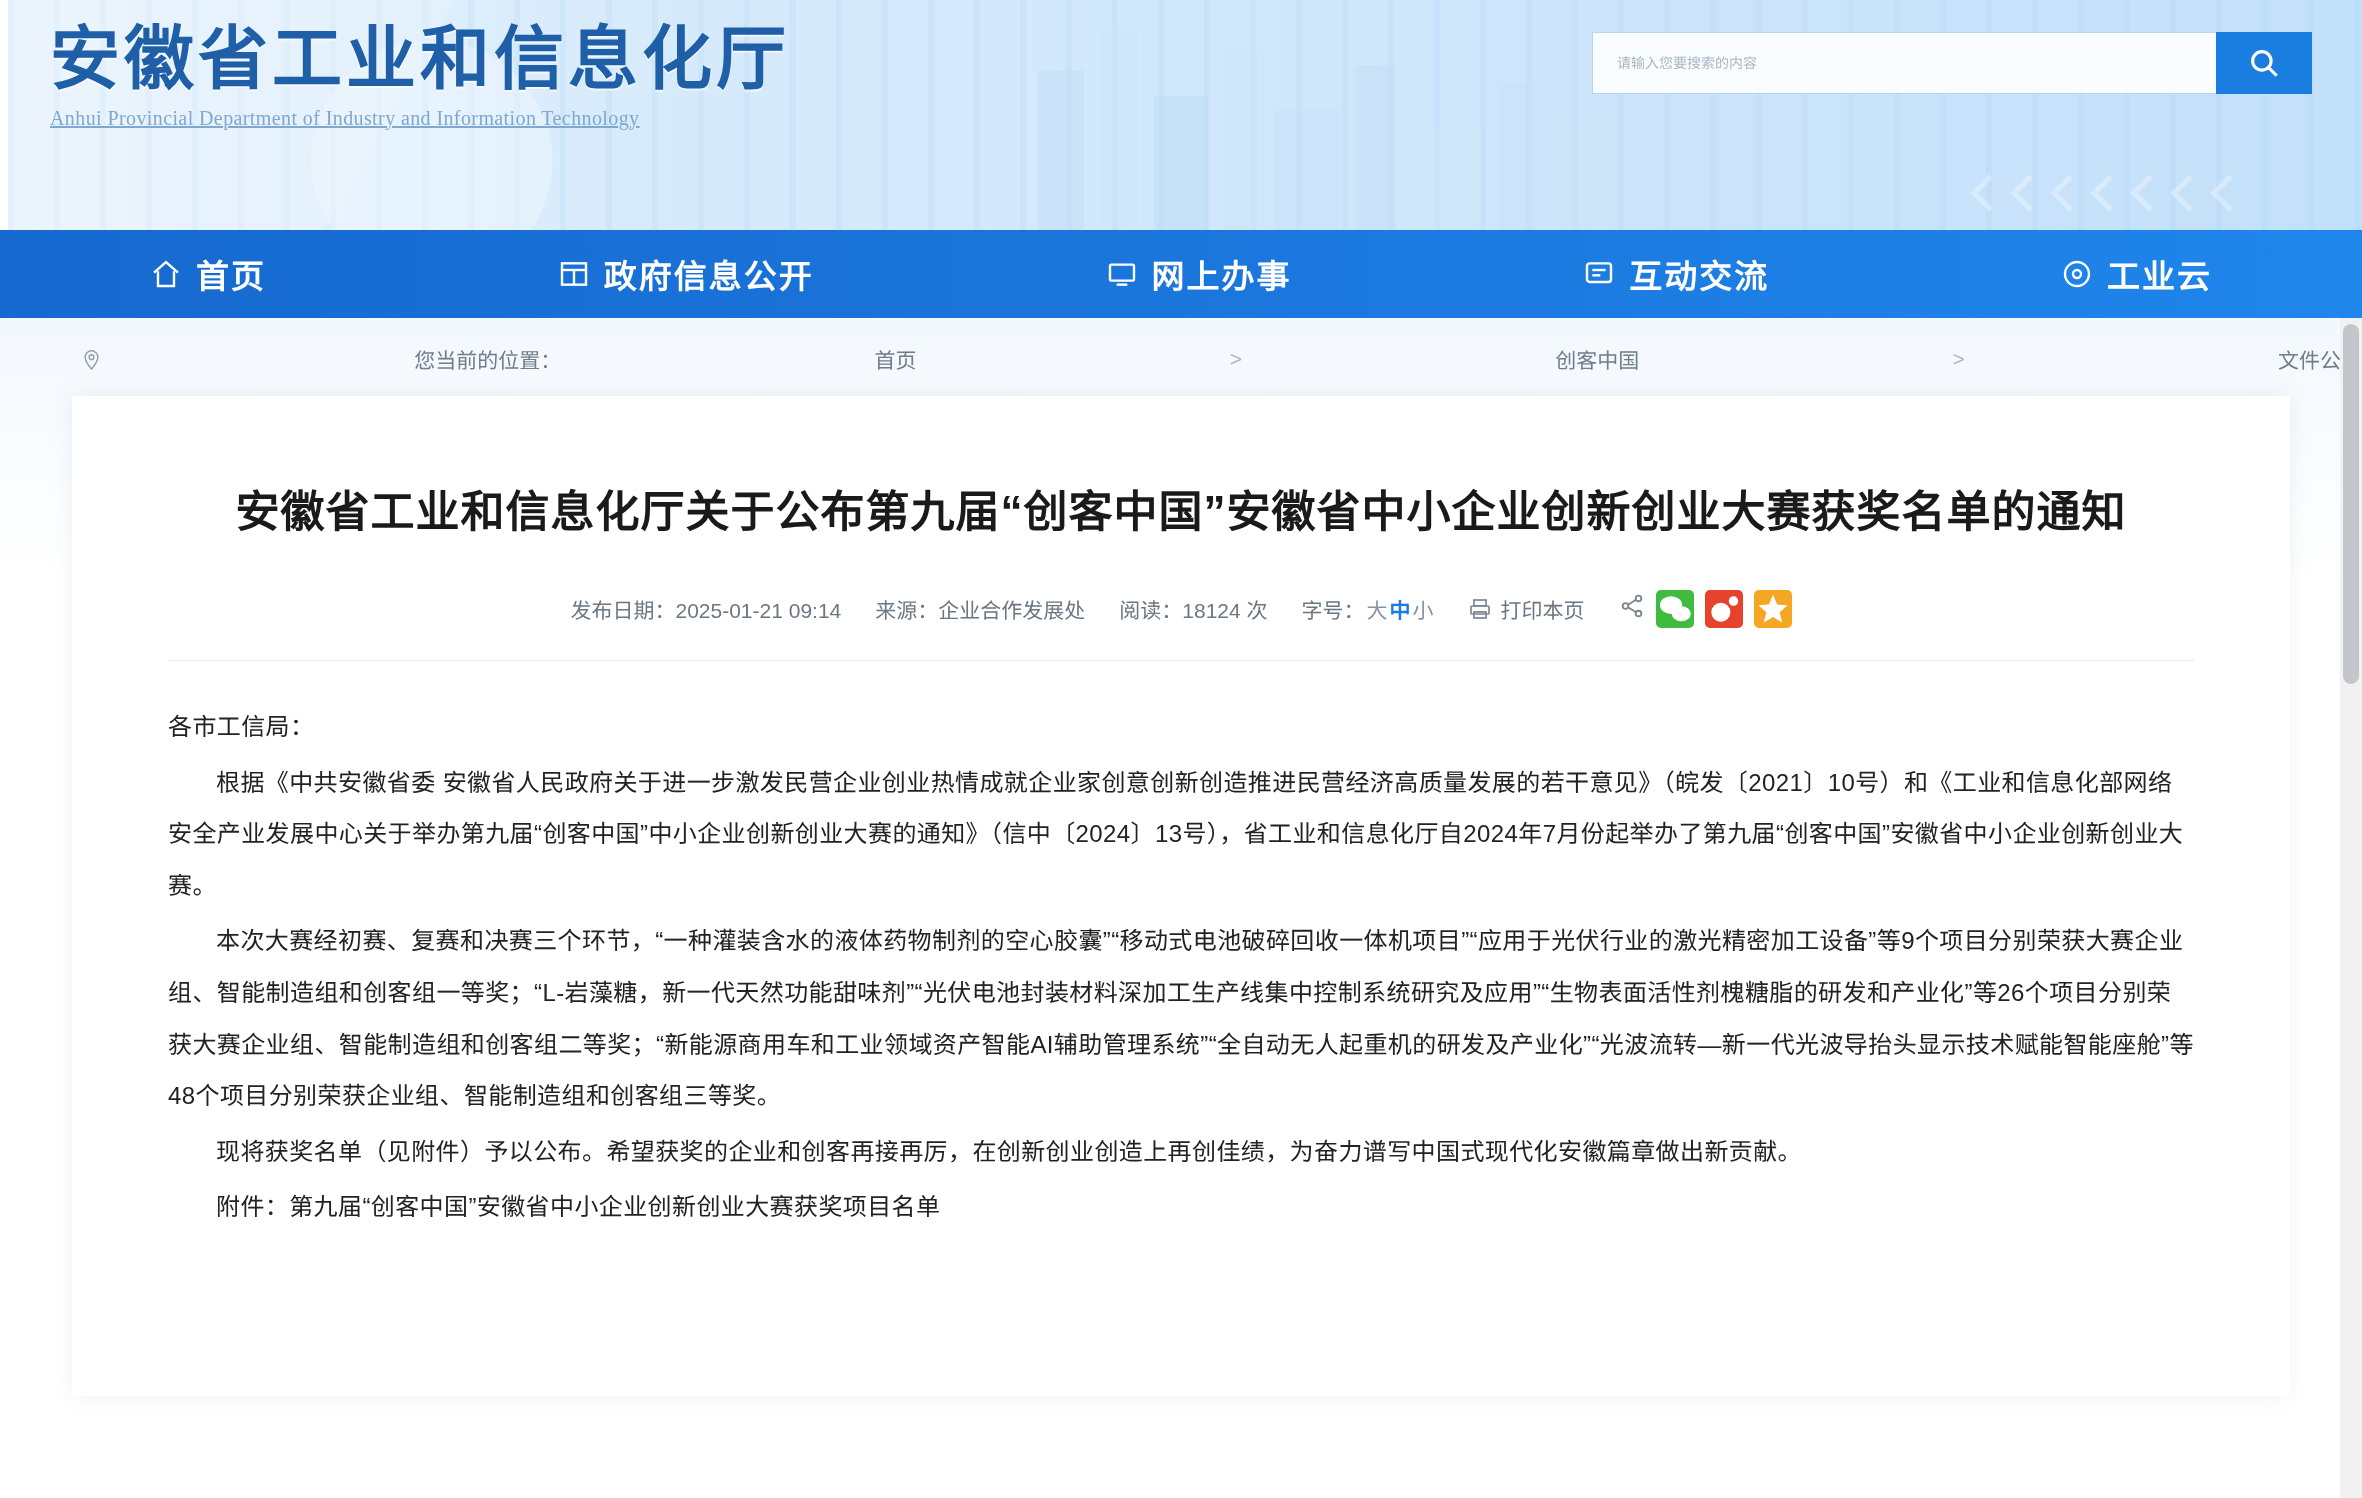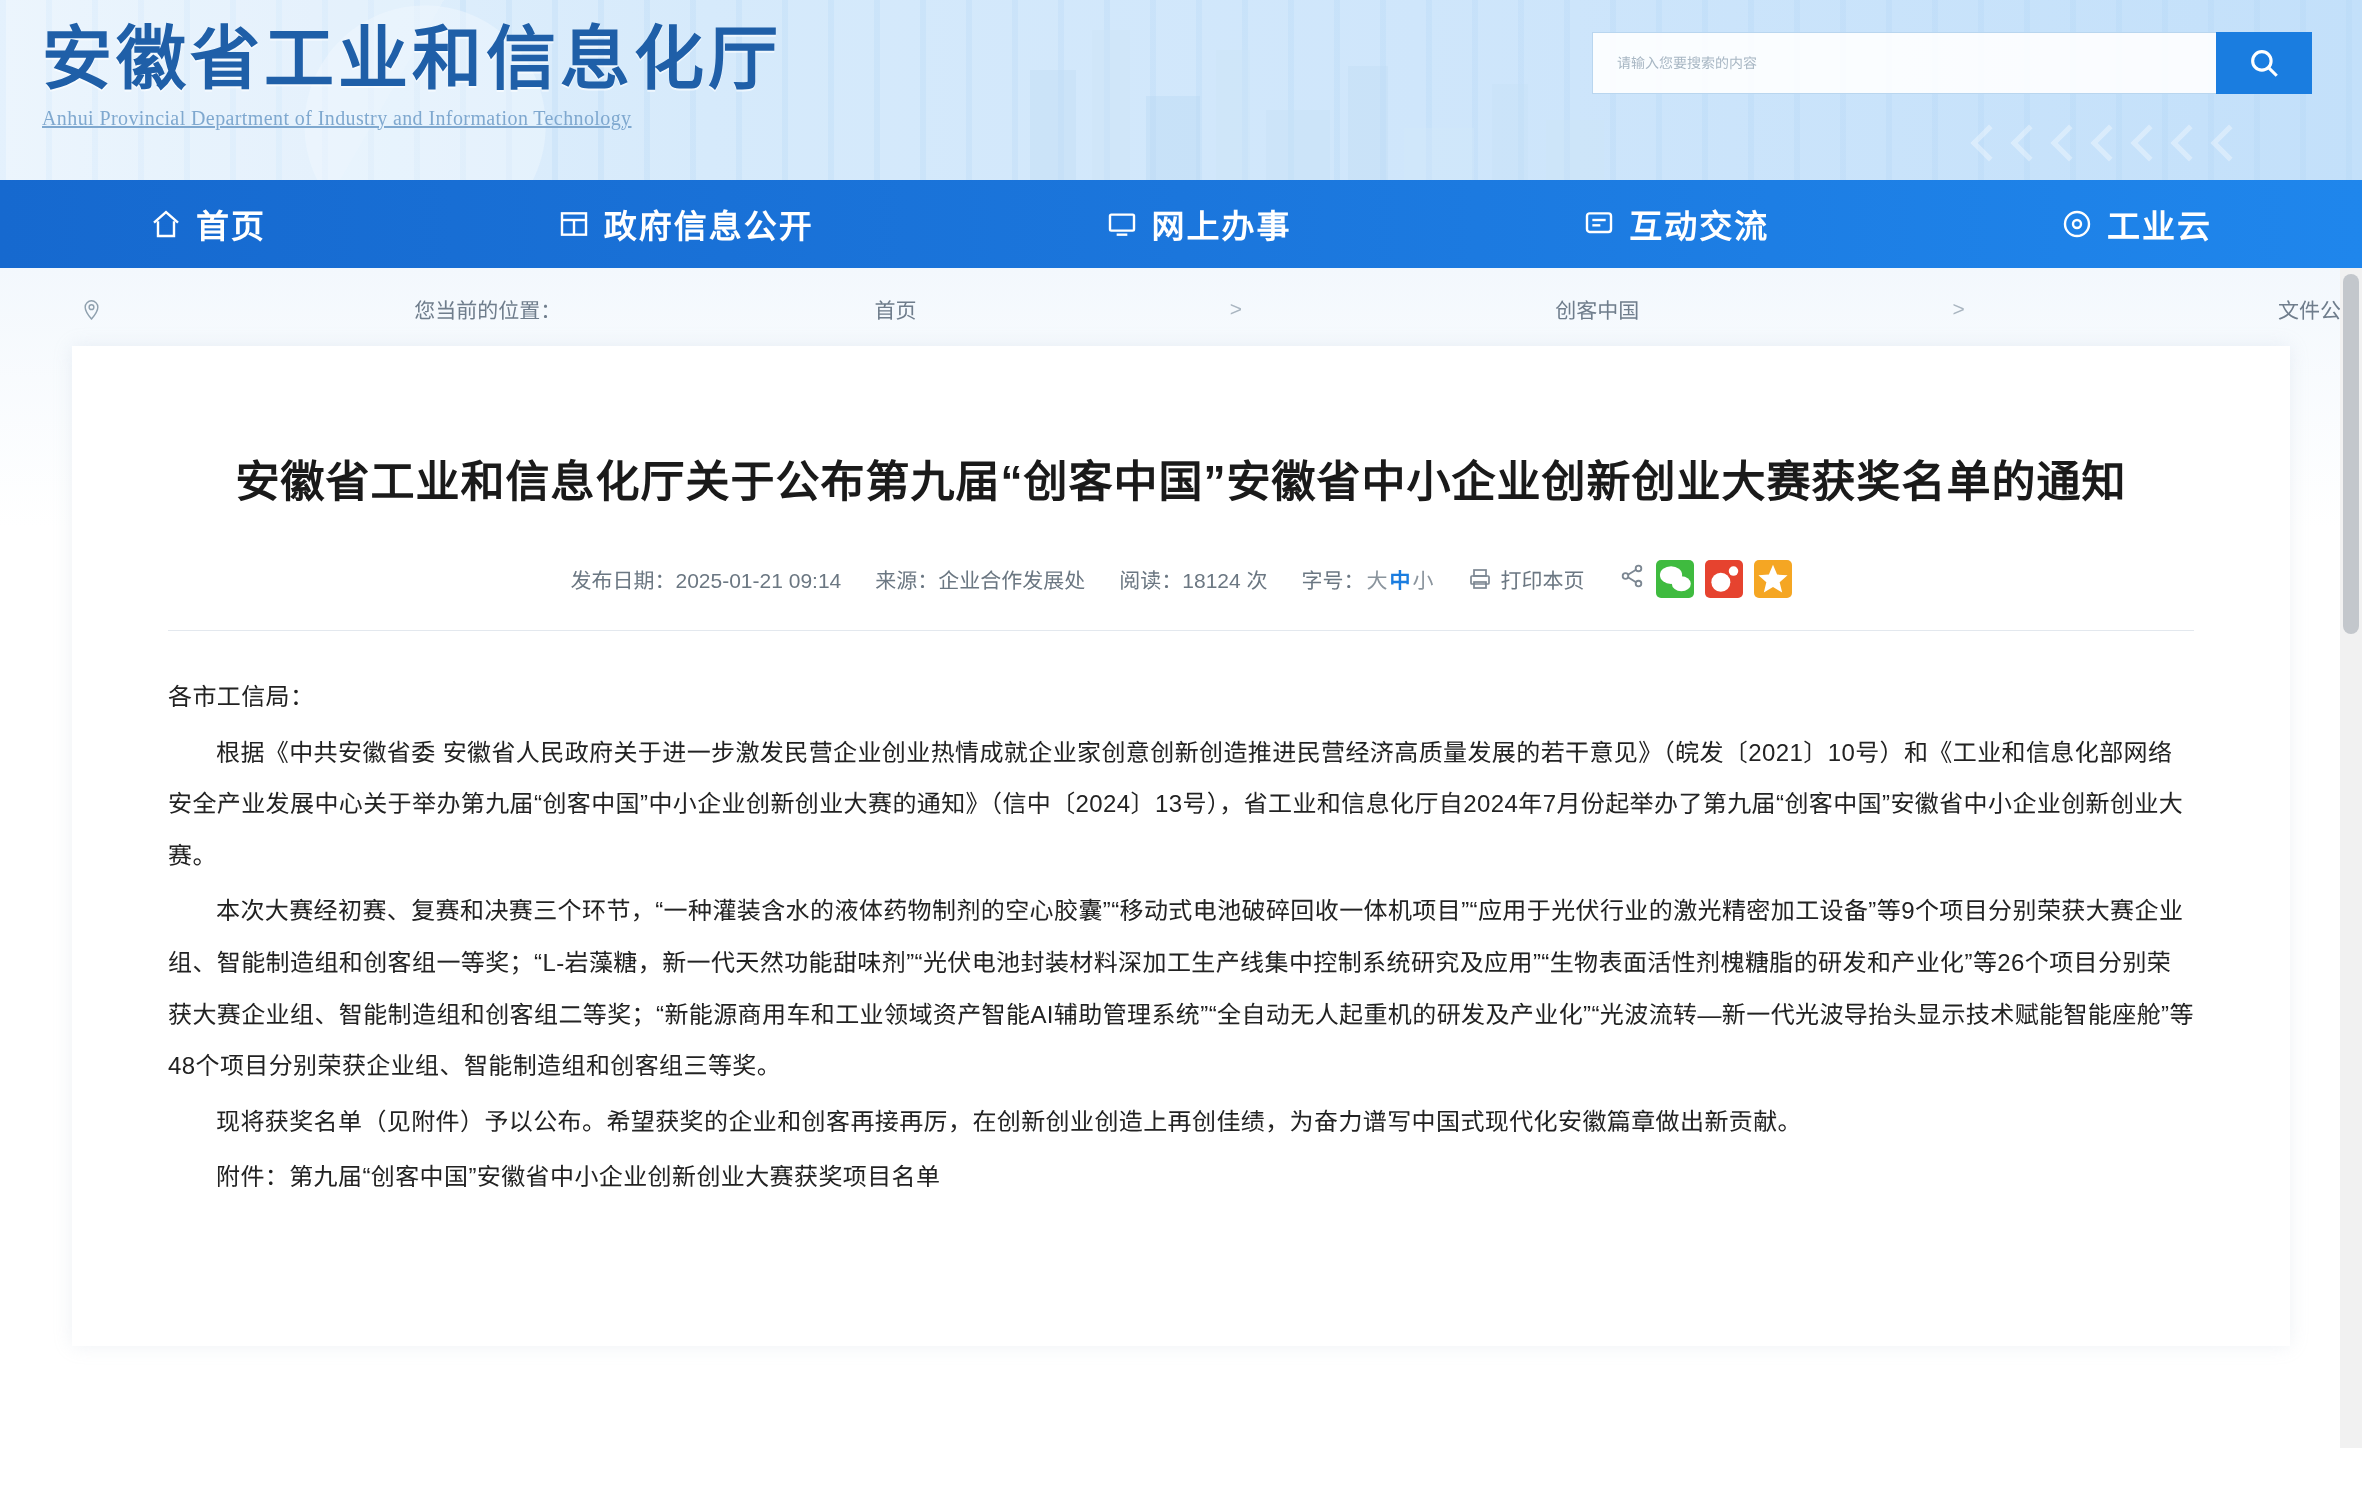--- a/index.html
+++ b/index.html
@@ -8,23 +8,24 @@
     width: 2362px;
     height: 1498px;
     overflow: hidden;
     font-family: "Liberation Sans", sans-serif;
     background: #ffffff;
   }
 
   
   .header {
     position: relative;
-    height: 180px;
+    height: 230px;
     background: linear-gradient(90deg,#e8f3fd 0%, #d6eafb 30%, #cfe6fb 60%, #c3e0fa 100%);
     overflow: hidden;
+    margin-left: 8px;
   }
   .header-pattern {
     position:absolute; inset:0;
     background:
       radial-gradient(circle at 18% 70%, rgba(255,255,255,.55) 0 120px, transparent 121px),
       linear-gradient(120deg, rgba(255,255,255,.35) 0 18%, transparent 18%),
       linear-gradient(90deg, rgba(175,212,245,.45) 0 6px, transparent 6px);
     background-size: auto, auto, 46px 100%;
     opacity:.5;
   }
@@ -123,21 +124,21 @@
   }
   .breadcrumb svg { width:19px; height:23px; }
   .breadcrumb a { color:#6f7d8c; text-decoration:none; cursor:pointer; }
   .breadcrumb .sep { color:#a9b5c0; }
 
   .article-card {
     margin: 0 72px;
     background:#fff;
     box-shadow: 0 0 18px rgba(160,180,200,.18);
     min-height: 1000px;
-    padding: 76px 96px 40px 96px;
+    padding: 56px 96px 40px 96px;
   }
   .article-title {
     font-size: 44px;
     font-weight: 700;
     color: #1a1a1a;
     line-height: 1.42;
     text-align:center;
     letter-spacing: 1px;
     padding: 0 20px;
   }

